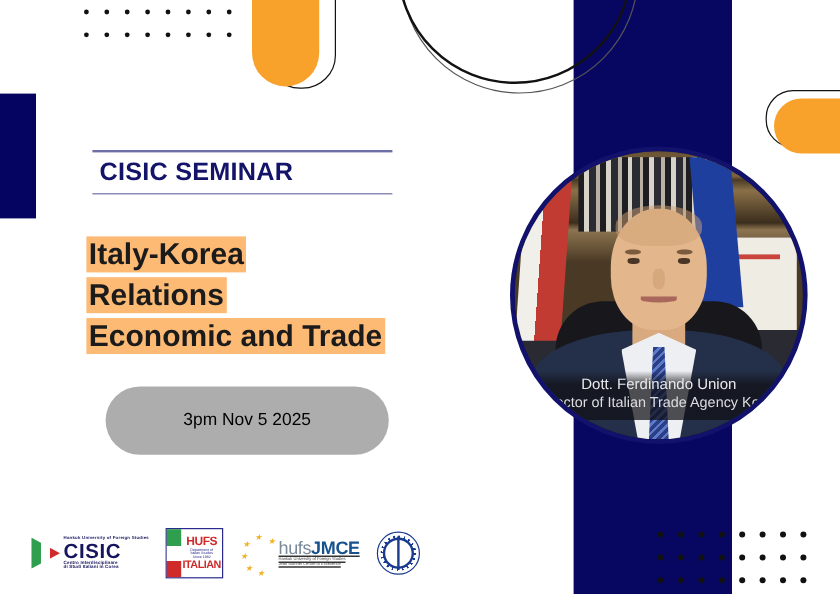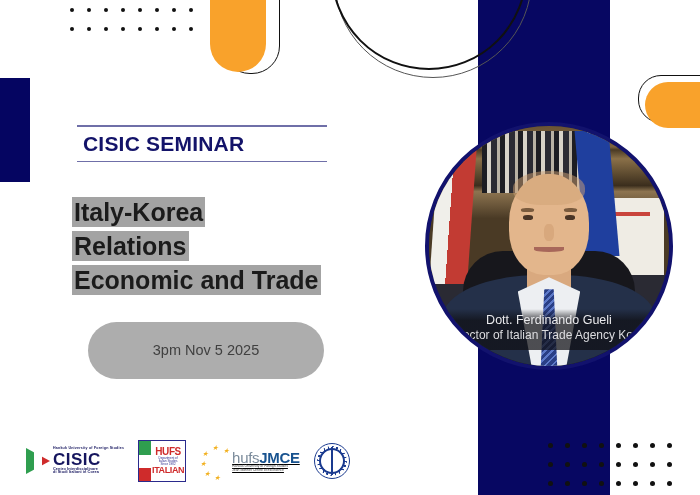--- a/index.html
+++ b/index.html
@@ -35,26 +35,26 @@
   #dots-bottom i{width:5px;height:5px;}
 
   
   .eyebrow-wrap{position:absolute;left:77px;top:125px;width:250px;}
   .rule{height:1.5px;background:#6f6fa8;width:100%;}
   .eyebrow{font-size:21px;font-weight:bold;color:#131369;letter-spacing:.2px;
       padding:6px 0 6px 6px;line-height:1.05;}
 
   .title{position:absolute;left:72px;top:196px;width:300px;font-size:25px;font-weight:bold;
       color:#1b1b1b;line-height:1.35;}
-  .title span{background:#a3a3a3;box-decoration-break:clone;-webkit-box-decoration-break:clone;
+  .title span{background:#fdba74;box-decoration-break:clone;-webkit-box-decoration-break:clone;
       padding:1px 2px;text-align:right;}
 
   .datepill{position:absolute;left:88px;top:322px;width:236px;height:57px;background:#adadad;
       border-radius:29px;display:flex;flex-direction:column;align-items:center;
-      justify-content:center;color:#404040;font-size:14.5px;line-height:1.45;}
+      justify-content:center;color:#000000;font-size:14.5px;line-height:1.45;}
 
   
   .portrait{position:absolute;left:425px;top:122px;width:240px;height:240px;border-radius:50%;
       border:4px solid #12126d;overflow:hidden;z-index:3;background:#2a2a33;}
   .ph{position:absolute;inset:0;}
   .shelf{position:absolute;left:0;top:0;width:100%;height:62%;
       background:linear-gradient(180deg,#6b5434 0%,#7d6340 14%,#4a3a24 16%,#8a7048 22%,
       #3b2e1d 40%,#8d7450 44%,#4a3a25 62%);}
   .shelf-books{position:absolute;left:22%;top:2%;width:45%;height:26%;
       background:repeating-linear-gradient(90deg,#1d1d22 0 5px,#d8d3c8 5px 9px,#2b2b33 9px 15px,#b9b2a4 15px 18px);}
@@ -227,21 +227,21 @@
       <div class="head">
         <span class="brow l"></span>
         <span class="brow r"></span>
         <span class="eye l"></span>
         <span class="eye r"></span>
         <span class="nose"></span>
         <span class="mouth"></span>
       </div>
     </div>
     <div class="caption">
-      <div class="cap-name">Dott. Ferdinando Gueli</div>
+      <div class="cap-name">Dott. Ferdinando Union</div>
       <div class="cap-role">Director of Italian Trade Agency Korea</div>
     </div>
   </div>
 
   <div class="logos">
 
     <div class="logo cisic">
       <div class="tri"></div>
       <div class="txt">
         <div class="top">Hankuk University of Foreign Studies</div>

